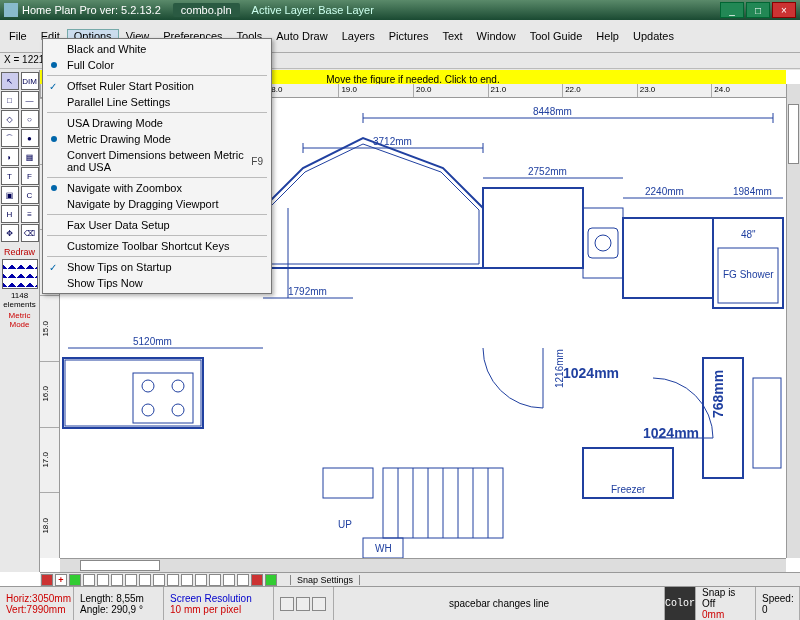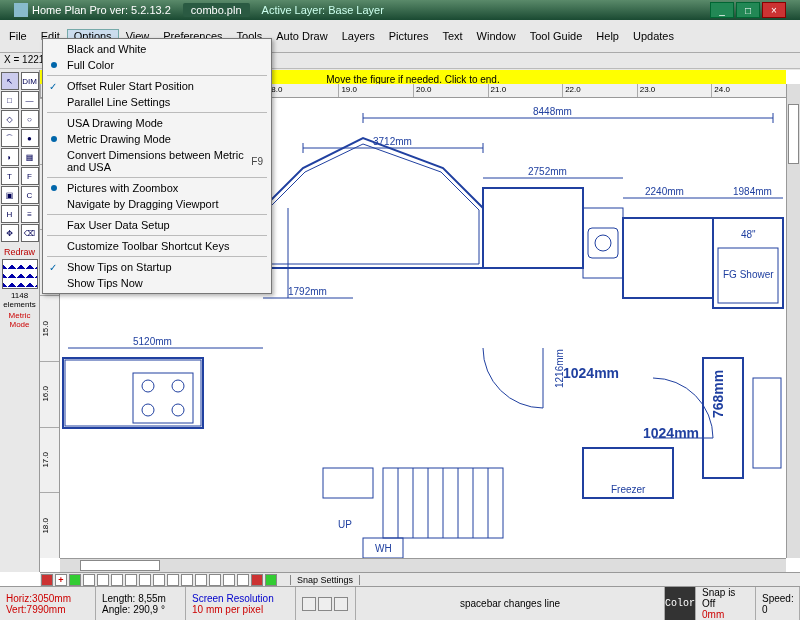--- a/index.html
+++ b/index.html
@@ -1,17 +1,17 @@
 <!DOCTYPE html>
 <html><head>
 <meta charset="utf-8">
 <style>
   * { box-sizing: border-box; margin: 0; padding: 0; }
   body { font-family: "Segoe UI", Tahoma, sans-serif; font-size: 11px; background: #fff; width: 800px; height: 620px; overflow: hidden; position: relative; }
-  .titlebar { background: linear-gradient(#5a8a6a, #1a4a32); color: #fff; height: 20px; display: flex; align-items: center; padding: 0 14px; font-size: 11px; }
+  .titlebar { background: linear-gradient(#5a8a6a, #1a4a32); color: #fff; height: 20px; display: flex; align-items: center; padding: 0 4px; font-size: 11px; }
   .titlebar .icon { width: 14px; height: 14px; background: #8bc; margin-right: 4px; }
   .titlebar .title { flex: 0 0 auto; margin-right: 12px; }
   .titlebar .doc { background: #2a5a42; padding: 1px 8px; margin-right: 12px; border-radius: 2px; }
   .titlebar .layer { flex: 1; color: #cfe; }
   .winbtns { display: flex; }
   .winbtn { width: 24px; height: 16px; background: #285; margin-left: 2px; border: 1px solid #063; display:flex; align-items:center; justify-content:center; color:#fff; font-size:10px; }
   .winbtn.close { background: #c33; border-color:#800; }
   .menubar { background: #e8e8e8; border-bottom: 1px solid #aaa; height: 18px; display: flex; align-items: center; padding: 16px 2px; font-size: 11px; }
   .menubar span { padding: 1px 7px; cursor: default; }
   .menubar span.active { background: #cde; border: 1px solid #7aa; padding: 0 6px; }
@@ -131,21 +131,21 @@
       <span class="dd-bullet"></span>
       <span>Metric Drawing Mode</span>
     </div>
     <div class="dd-item">
       <span>Convert Dimensions between Metric and USA</span>
       <span class="dd-kb">F9</span>
     </div>
     <div class="dd-sep"></div>
     <div class="dd-item">
       <span class="dd-bullet"></span>
-      <span>Pictures with Zoombox</span>
+      <span>Navigate with Zoombox</span>
     </div>
     <div class="dd-item">
       <span>Navigate by Dragging Viewport</span>
     </div>
     <div class="dd-sep"></div>
     <div class="dd-item">
       <span>Fax User Data Setup</span>
     </div>
     <div class="dd-sep"></div>
     <div class="dd-item">
@@ -329,21 +329,21 @@
   <div class="bicon"></div>
   <div class="bicon"></div>
   <div class="bicon"></div>
   <div class="bicon"></div>
   <div class="bicon r"></div>
   <div class="bicon g"></div>
   <span class="snap-label">Snap Settings</span>
 </div>
 
 <div class="status">
-  <div class="cell" style="width:96px">
+  <div class="cell" style="width:74px">
     <span class="red">Horiz:3050mm</span>
     <span class="red">Vert:7990mm</span>
   </div>
   <div class="cell" style="width:90px">
     <span>Length:  8,55m</span>
     <span>Angle:  290,9 °</span>
   </div>
   <div class="cell" style="width:110px">
     <span class="blue">Screen Resolution</span>
     <span class="red">10 mm per pixel</span>

